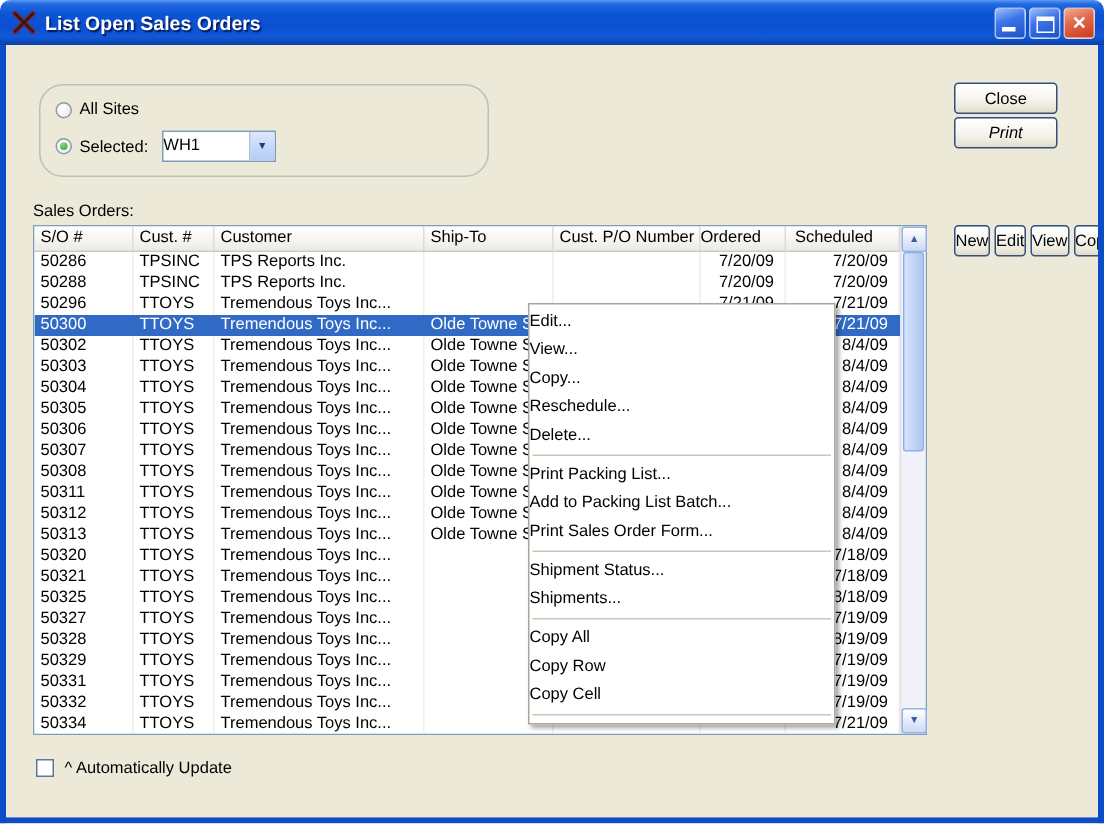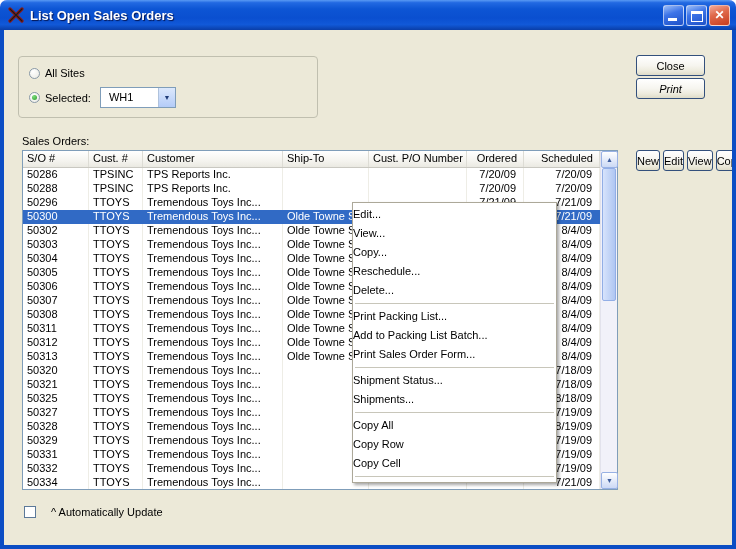--- a/index.html
+++ b/index.html
@@ -26,33 +26,33 @@
                border:1px solid #fff; border-top-width:3px; }
   .close-glyph { display:block; width:100%; text-align:center; line-height:19px;
                  color:#fff; font-weight:bold; font-size:12px; }
 
   
   .frame { position:absolute; left:0; top:30px; width:736px; height:519px;
            border:4px solid #0B4DC4; border-top:none; pointer-events:none; z-index:40; }
   .client { position:absolute; left:4px; top:30px; width:728px; height:515px; background:#ECE9D8; }
 
   
-  .groupbox { position:absolute; left:14px; top:26px; width:300px; height:62px;
-              border:1px solid #C0BFAF; border-radius:4px; }
+  .groupbox { position:absolute; left:22px; top:26px; width:300px; height:62px;
+              border:1px solid #C0BFAF; border-radius:16px; }
   .radio-row { position:absolute; display:flex; align-items:center; gap:5px; }
   .row-all { left:10px; top:9px; height:14px; }
   .row-selected { left:10px; top:30px; height:21px; }
   .radio { width:11px; height:11px; border:1px solid #8A9AA8; border-radius:50%;
            background:radial-gradient(circle at 35% 30%, #FFFFFF, #E9E9E2); position:relative;
            flex:0 0 auto; }
   .radio.checked::after { content:""; position:absolute; left:2px; top:2px; width:5px; height:5px;
            border-radius:50%; background:radial-gradient(circle at 35% 30%, #7CDC7C, #2E9E2E); }
   .combo { display:flex; width:76px; height:21px; border:1px solid #7F9DB9; background:#fff;
            margin-left:4px; }
-  .combo-value { flex:1; line-height:19px; padding-left:8px; overflow:hidden; }
+  .combo-value { flex:1; line-height:19px; padding-left:0; overflow:hidden; }
   .combo-btn { width:17px; height:19px; border-left:1px solid #AFC2DC;
            background:linear-gradient(180deg,#DCE8FC,#B4CCF8); text-align:center; }
   .combo-arrow { font-size:7px; line-height:19px; color:#1F3C78; display:block; }
 
   
   .xp-btn { display:block; height:21px; width:69px; border:1px solid #33507C; border-radius:3px;
             background:linear-gradient(180deg,#FFFFFF 0%,#F6F5EF 50%,#EDEBDD 78%,#DFDCC8 100%);
             font-family:"Liberation Sans", sans-serif; font-size:11px; color:#000; padding:0; }
   .btn-close { position:absolute; left:632px; top:25px; }
   .btn-print { position:absolute; left:632px; top:48px;font-style:italic; }
@@ -62,21 +62,21 @@
   
   .orders-label { position:absolute; left:18px; top:105px; }
   .table { position:absolute; left:18px; top:120px; width:596px; height:340px;
            border:1px solid #7F9DB9; background:#fff; }
   .cols { display:grid; grid-template-columns:66px 54px 140px 86px 98px 57px 76px; }
   .thead { position:absolute; left:0; top:0; width:577px; height:17px;
            background:linear-gradient(180deg,#FFFFFF,#F4F3EE 64%,#EAE9E2);
            border-bottom:1px solid #C9C8C1; }
   .hcell { border-right:1px solid #DDDCD5; padding-left:4px; line-height:15px; height:16px;
            overflow:hidden; white-space:nowrap; }
-  .hcell.c5, .hcell.c6 { text-align:right; padding-right:6px; padding-left:0; }
+  .hcell.c5, .hcell.c6 { text-align:right; padding-right:17px; padding-left:0; }
   .tbody { position:absolute; left:0; top:17px; width:577px; height:321px; overflow:hidden;
            background:#fff; }
   .trow { height:14px; }
   .tcell { padding-left:4px; border-right:1px solid #EEEDE6; overflow:hidden; white-space:nowrap;
            height:14px; line-height:13px; }
   .tcell.c5, .tcell.c6 { text-align:right; padding-right:7px; padding-left:0; }
   .trow.selected { background:#316AC5; color:#fff; }
   .trow.selected .tcell { border-right-color:transparent; }
 
   
@@ -92,21 +92,21 @@
             border-radius:2px; }
 
   
   .context-menu { position:absolute; left:348px; top:172px; width:205px; background:#fff;
                   border:1px solid #ACA899; box-shadow:2px 2px 3px rgba(0,0,0,.35);
                   padding:2px 0; z-index:10; }
   .menu-item { height:19px; line-height:19px; white-space:nowrap; }
   .menu-sep { height:1px; background:#C8C6BA; margin:3px 2px; }
 
   
-  .footer-check { position:absolute; left:20px; top:476px; display:flex; align-items:center; gap:15px; }
+  .footer-check { position:absolute; left:20px; top:476px; display:flex; align-items:center; gap:7px; }
   .checkbox { width:12px; height:12px; border:1px solid #5C7999; background:#fff; flex:0 0 auto; }
 </style>
 </head>
 <body>
 
 <div class="window">
 
   <div class="titlebar">
     <span class="app-icon">
       <svg width="16" height="16" viewBox="0 0 16 16">

